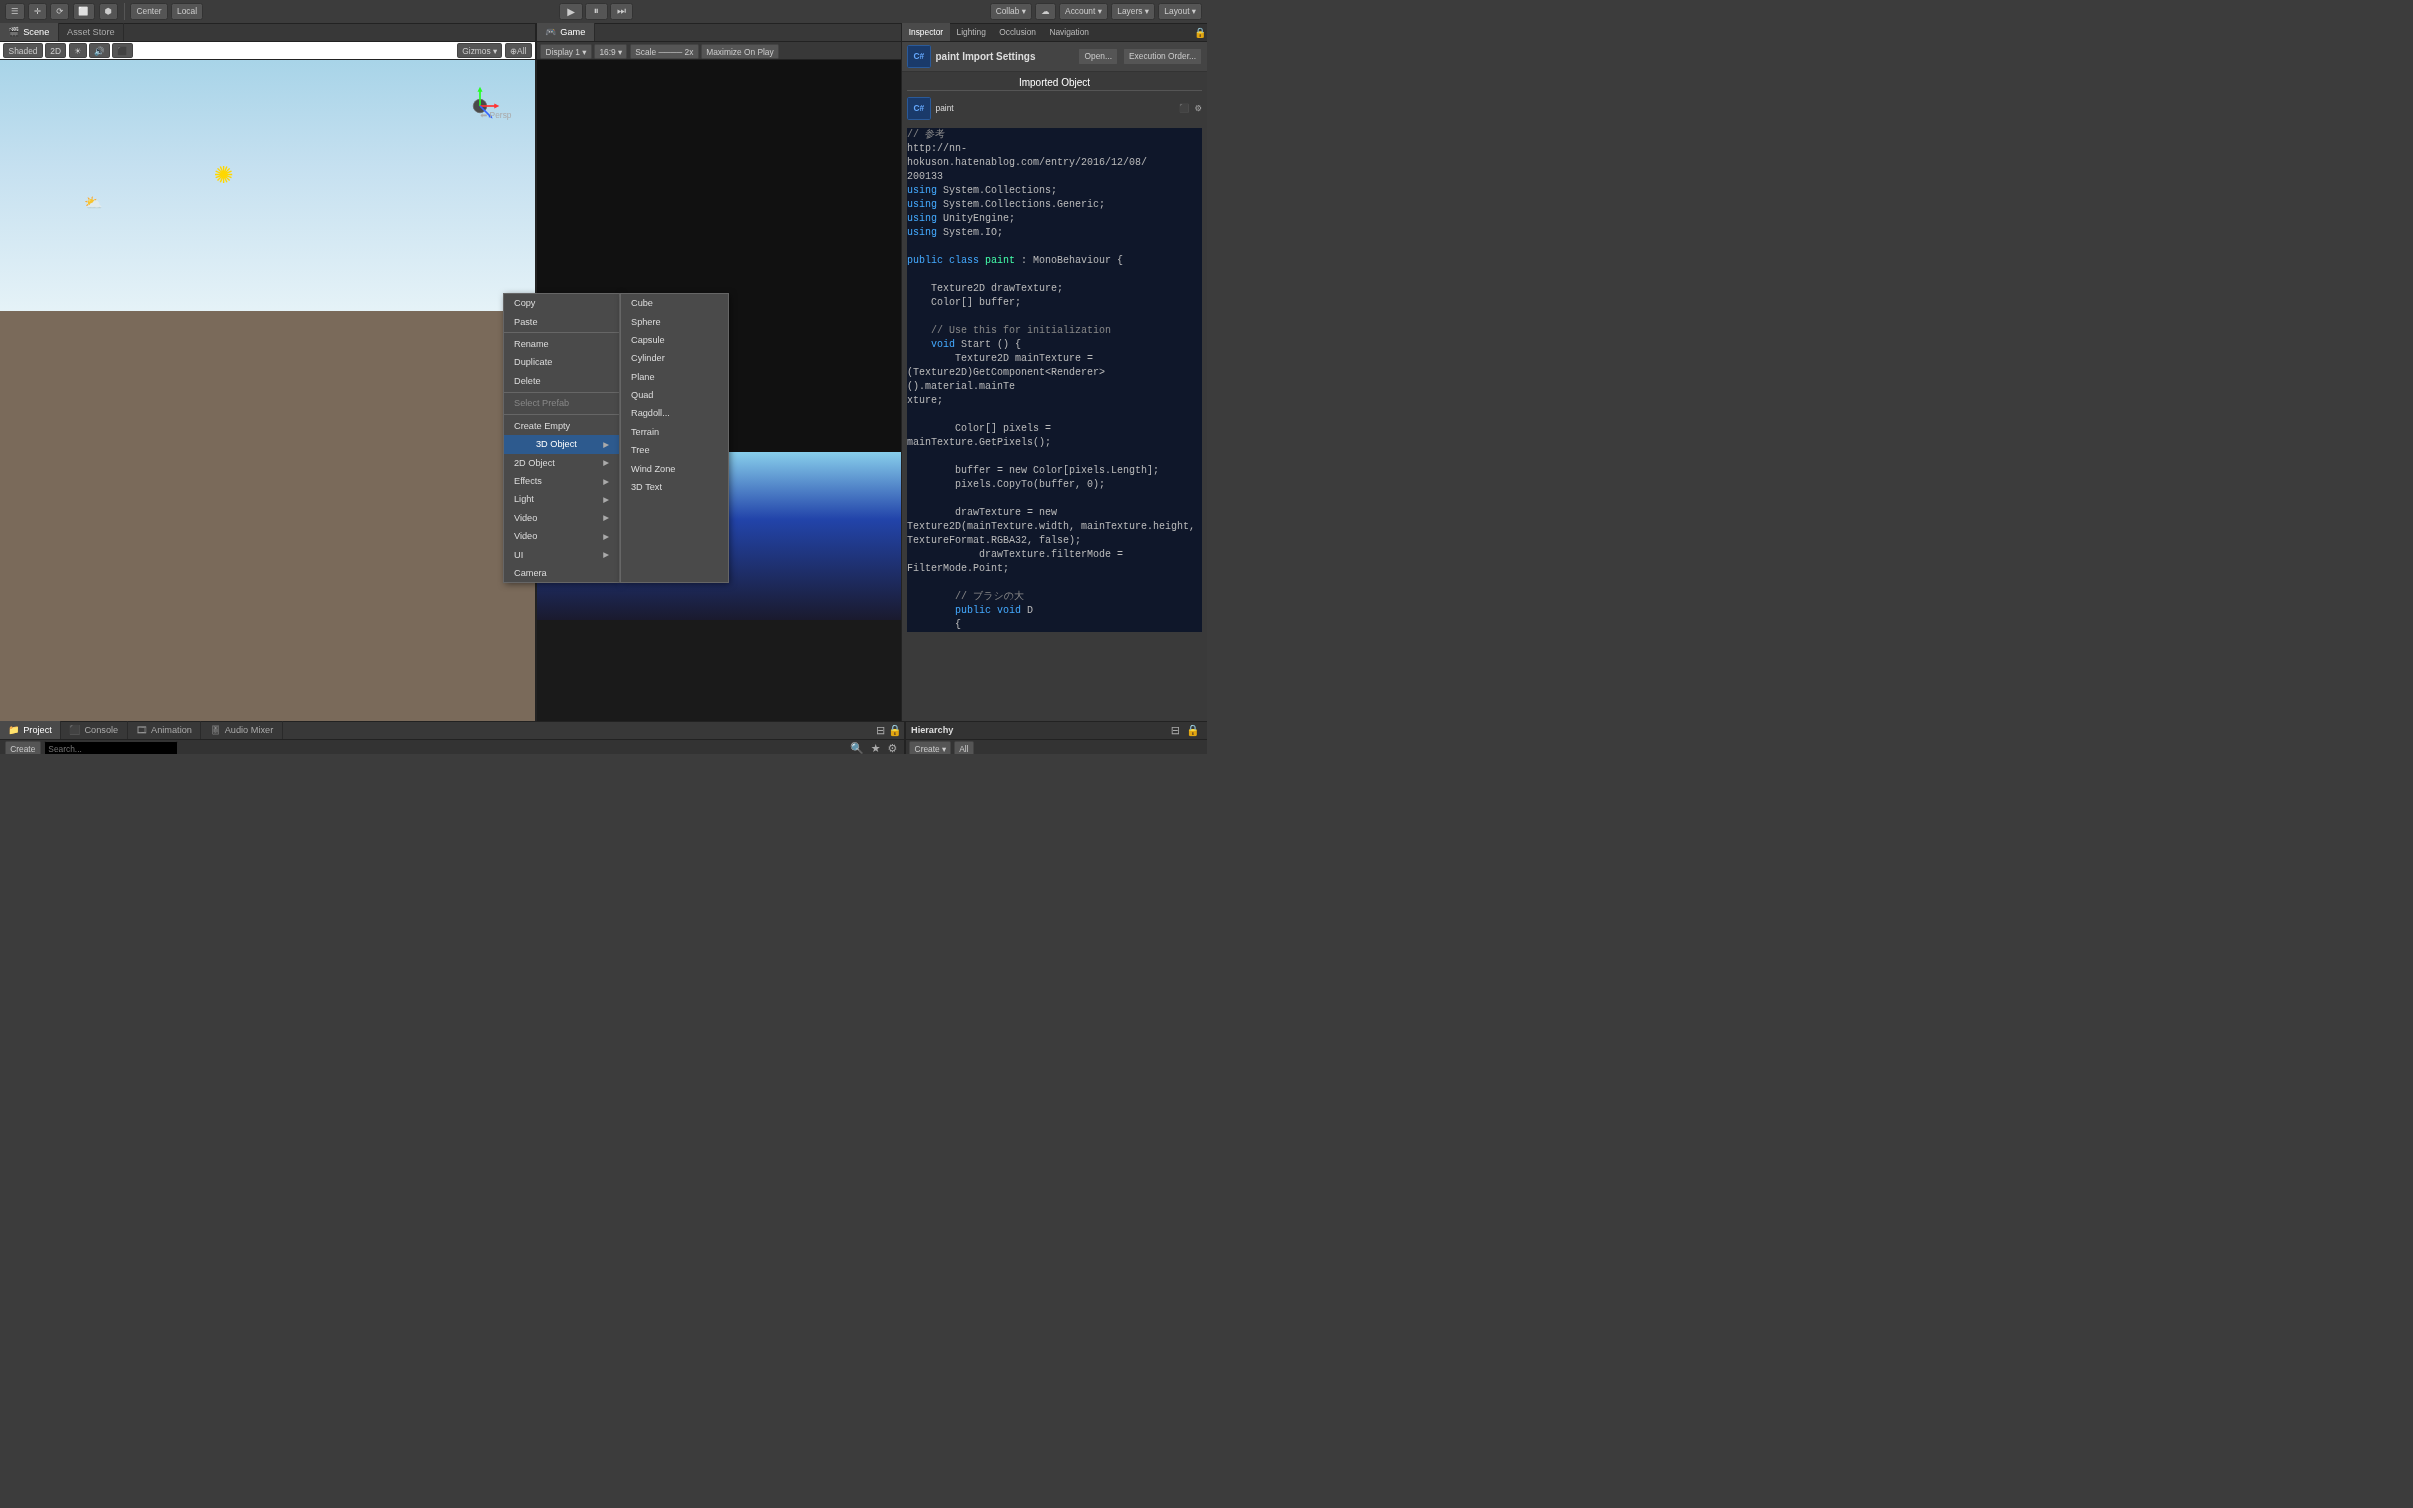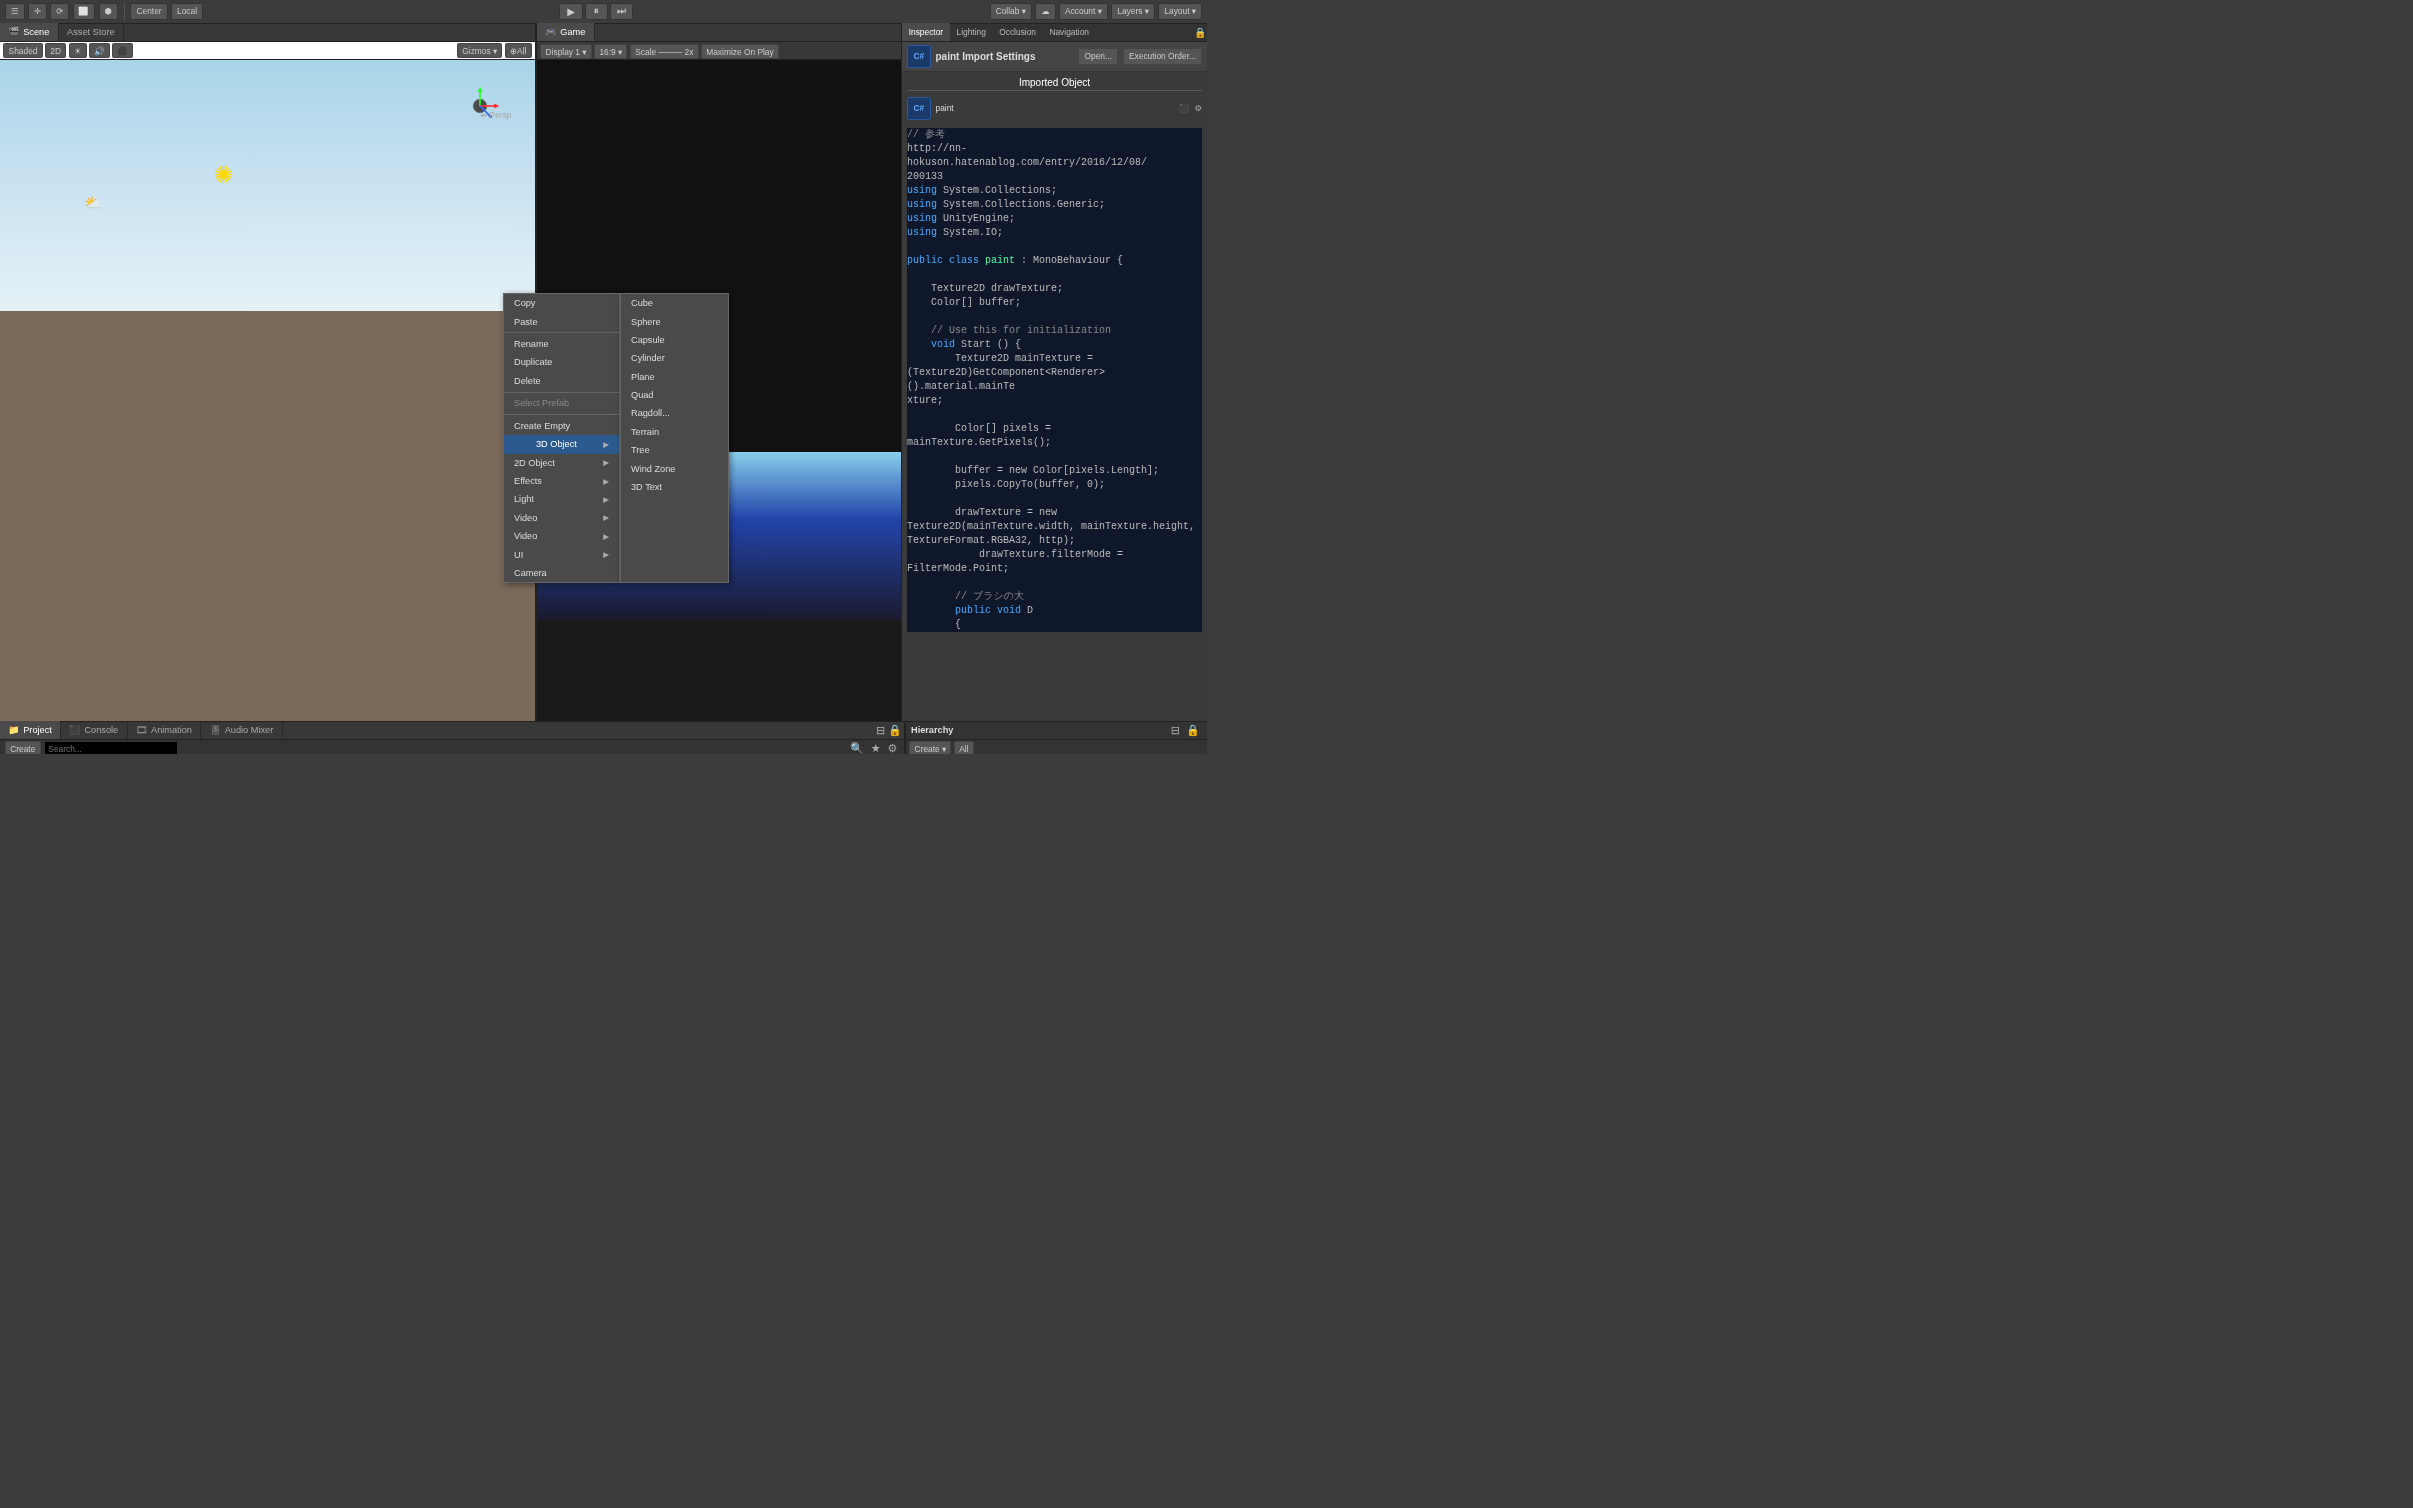--- a/index.html
+++ b/index.html
@@ -736,21 +736,21 @@
         <div>xture;</div>
         <div>&nbsp;</div>
         <div>&nbsp;&nbsp;&nbsp;&nbsp;&nbsp;&nbsp;&nbsp;&nbsp;Color[] pixels =</div>
         <div>mainTexture.GetPixels();</div>
         <div>&nbsp;</div>
         <div>&nbsp;&nbsp;&nbsp;&nbsp;&nbsp;&nbsp;&nbsp;&nbsp;buffer = new Color[pixels.Length];</div>
         <div>&nbsp;&nbsp;&nbsp;&nbsp;&nbsp;&nbsp;&nbsp;&nbsp;pixels.CopyTo(buffer, 0);</div>
         <div>&nbsp;</div>
         <div>&nbsp;&nbsp;&nbsp;&nbsp;&nbsp;&nbsp;&nbsp;&nbsp;drawTexture = new</div>
         <div>Texture2D(mainTexture.width, mainTexture.height,</div>
-        <div>TextureFormat.RGBA32, http);</div>
+        <div>TextureFormat.RGBA32, false);</div>
         <div>&nbsp;&nbsp;&nbsp;&nbsp;&nbsp;&nbsp;&nbsp;&nbsp;&nbsp;&nbsp;&nbsp;&nbsp;drawTexture.filterMode =</div>
         <div>FilterMode.Point;</div>
         <div>&nbsp;</div>
         <div class="comment">&nbsp;&nbsp;&nbsp;&nbsp;&nbsp;&nbsp;&nbsp;&nbsp;// ブラシの大</div>
         <div>&nbsp;&nbsp;&nbsp;&nbsp;&nbsp;&nbsp;&nbsp;&nbsp;<span class="keyword">public void</span> D</div>
         <div>&nbsp;&nbsp;&nbsp;&nbsp;&nbsp;&nbsp;&nbsp;&nbsp;{</div>
       </div>
     </div>
   </div>
 

